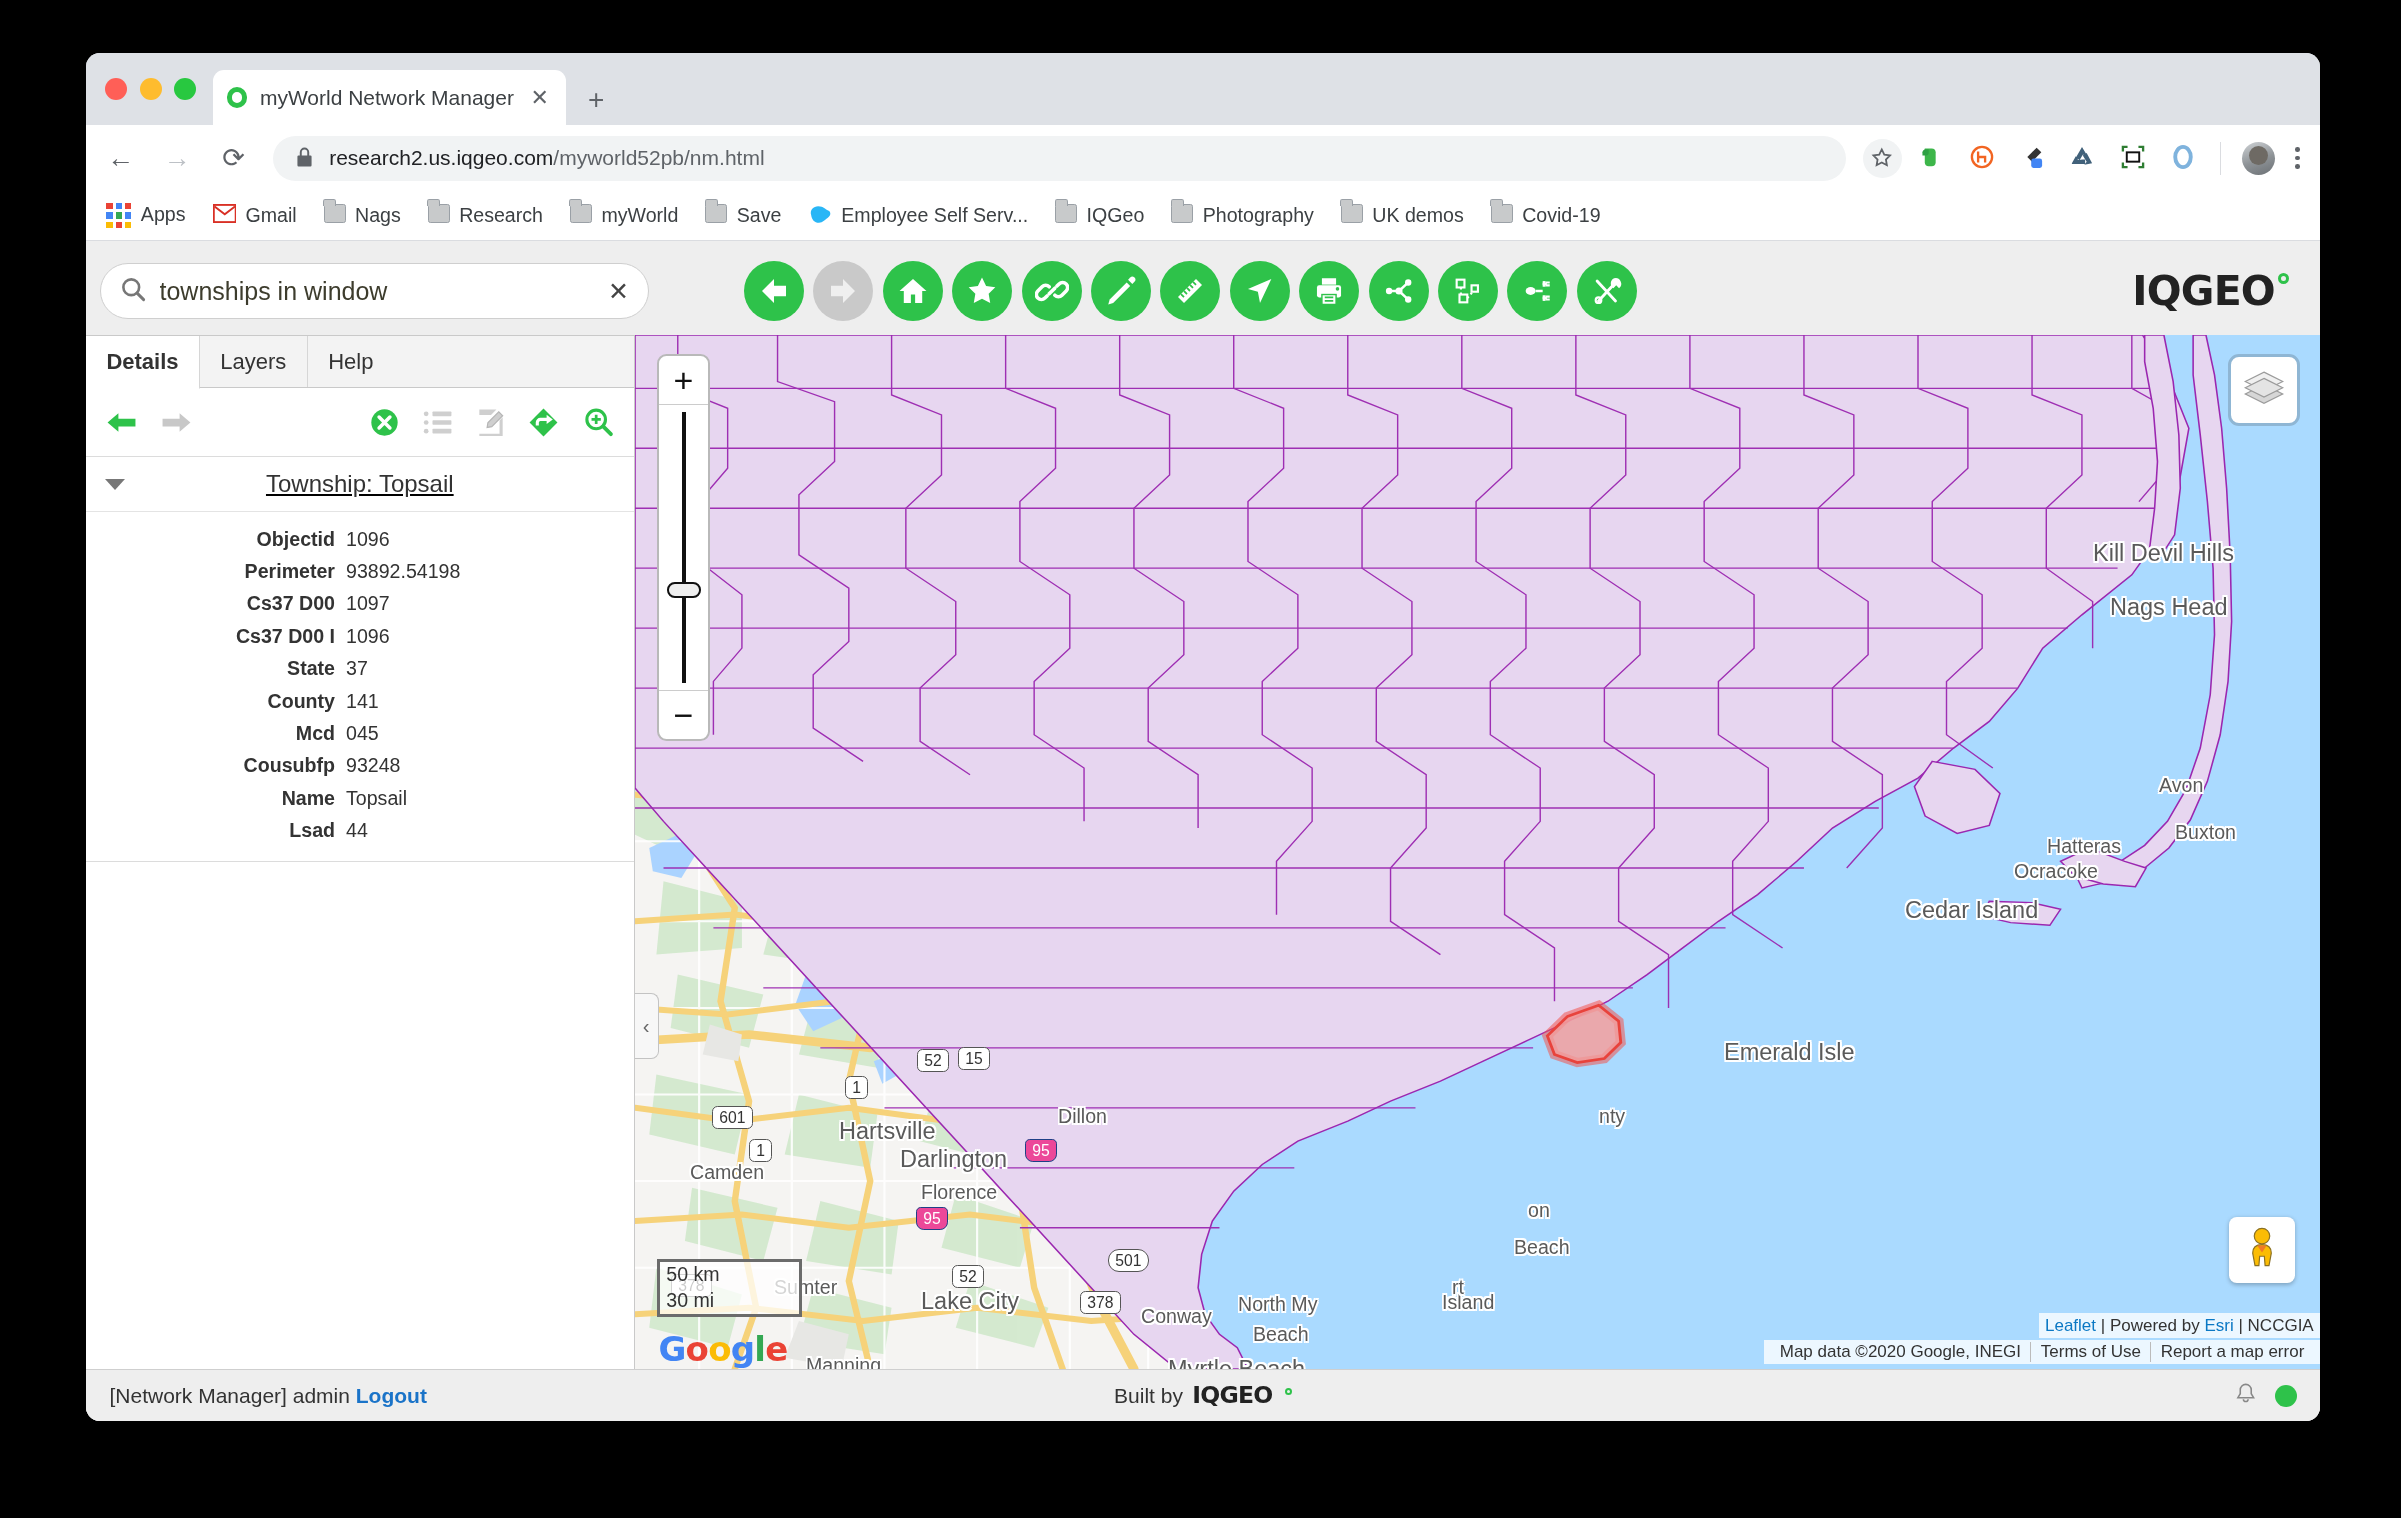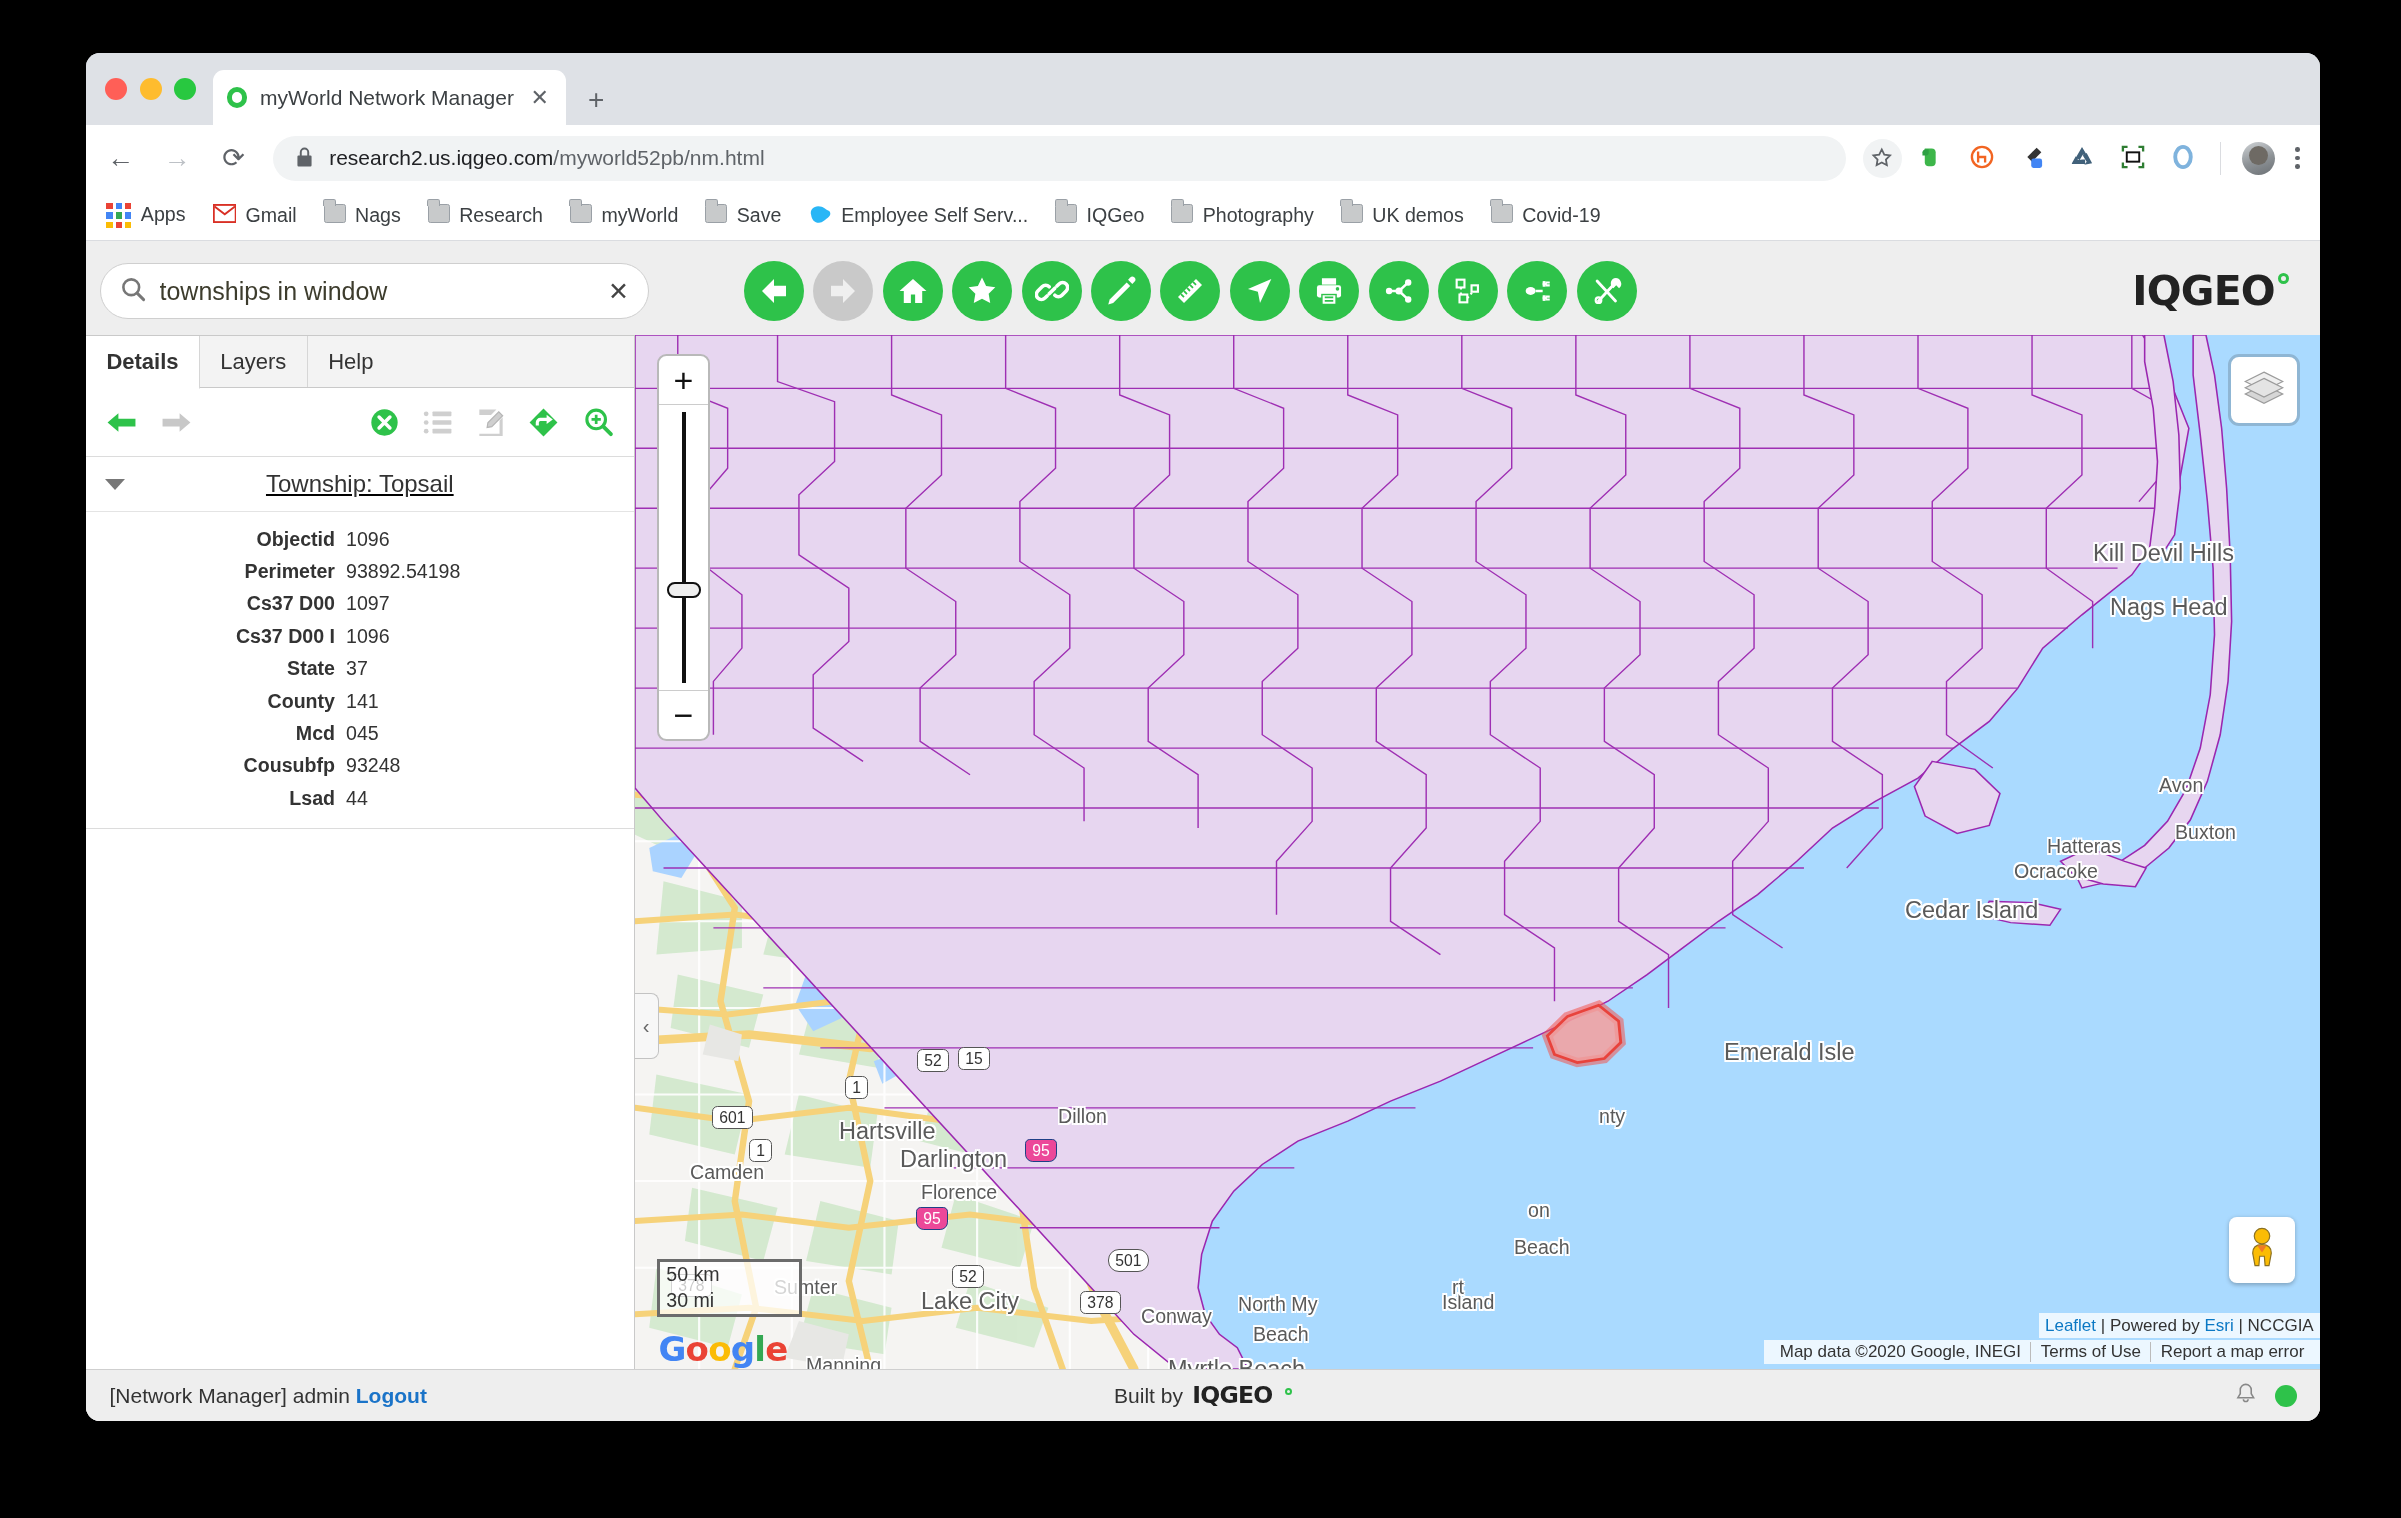--- a/index.html
+++ b/index.html
@@ -805,20 +805,24 @@
           </div>
         <div class="prop-row">
             <span class="prop-key">Mcd</span>
             <span class="prop-val">045</span>
           </div>
         <div class="prop-row">
             <span class="prop-key">Cousubfp</span>
             <span class="prop-val">93248</span>
           </div>
         <div class="prop-row">
+            <span class="prop-key">Name</span>
+            <span class="prop-val">Topsail</span>
+          </div>
+        <div class="prop-row">
             <span class="prop-key">Lsad</span>
             <span class="prop-val">44</span>
           </div>
       </div>
     </div>
 
     <div id="panel-handle">‹</div>
 
     <div id="map">
 

